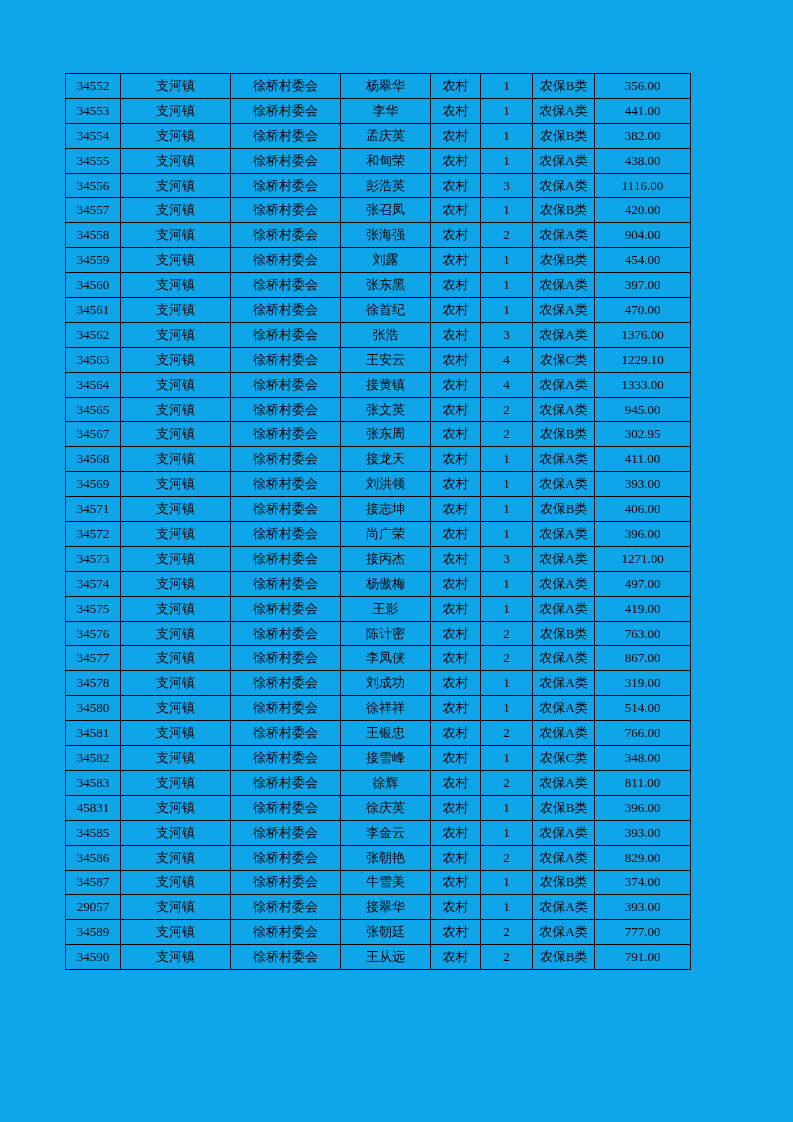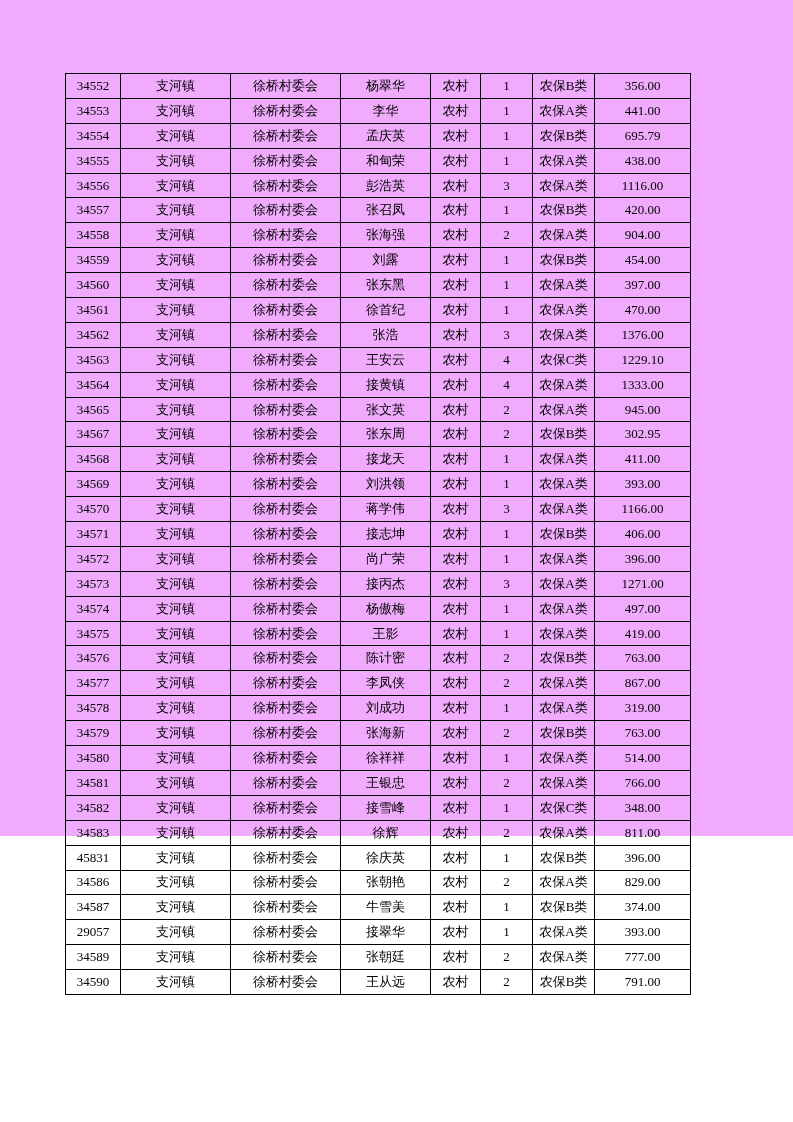--- a/index.html
+++ b/index.html
@@ -10,22 +10,22 @@
   body {
     width: 793px;
     height: 1122px;
     font-family: "Liberation Serif", "DejaVu Serif", serif;
     color: #000000;
     overflow: hidden;
   }
   .page {
     position: relative;
     width: 793px;
-    height: 836px;
-    background: #f0abfc;
+    height: 1122px;
+    background: #0ea5e9;
   }
   table.data-table {
     position: absolute;
     top: 73px;
     left: 65px;
     border-collapse: collapse;
     table-layout: fixed;
     width: 625px;
   }
   table.data-table td {
@@ -84,21 +84,21 @@
           <td>441.00</td>
         </tr>
         <tr>
           <td>34554</td>
           <td>支河镇</td>
           <td>徐桥村委会</td>
           <td>孟庆英</td>
           <td>农村</td>
           <td>1</td>
           <td>农保B类</td>
-          <td>695.79</td>
+          <td>382.00</td>
         </tr>
         <tr>
           <td>34555</td>
           <td>支河镇</td>
           <td>徐桥村委会</td>
           <td>和甸荣</td>
           <td>农村</td>
           <td>1</td>
           <td>农保A类</td>
           <td>438.00</td>
@@ -227,57 +227,47 @@
           <td>34569</td>
           <td>支河镇</td>
           <td>徐桥村委会</td>
           <td>刘洪领</td>
           <td>农村</td>
           <td>1</td>
           <td>农保A类</td>
           <td>393.00</td>
         </tr>
         <tr>
-          <td>34570</td>
-          <td>支河镇</td>
-          <td>徐桥村委会</td>
-          <td>蒋学伟</td>
+          <td>34571</td>
+          <td>支河镇</td>
+          <td>徐桥村委会</td>
+          <td>接志坤</td>
+          <td>农村</td>
+          <td>1</td>
+          <td>农保B类</td>
+          <td>406.00</td>
+        </tr>
+        <tr>
+          <td>34572</td>
+          <td>支河镇</td>
+          <td>徐桥村委会</td>
+          <td>尚广荣</td>
+          <td>农村</td>
+          <td>1</td>
+          <td>农保A类</td>
+          <td>396.00</td>
+        </tr>
+        <tr>
+          <td>34573</td>
+          <td>支河镇</td>
+          <td>徐桥村委会</td>
+          <td>接丙杰</td>
           <td>农村</td>
           <td>3</td>
           <td>农保A类</td>
-          <td>1166.00</td>
-        </tr>
-        <tr>
-          <td>34571</td>
-          <td>支河镇</td>
-          <td>徐桥村委会</td>
-          <td>接志坤</td>
-          <td>农村</td>
-          <td>1</td>
-          <td>农保B类</td>
-          <td>406.00</td>
-        </tr>
-        <tr>
-          <td>34572</td>
-          <td>支河镇</td>
-          <td>徐桥村委会</td>
-          <td>尚广荣</td>
-          <td>农村</td>
-          <td>1</td>
-          <td>农保A类</td>
-          <td>396.00</td>
-        </tr>
-        <tr>
-          <td>34573</td>
-          <td>支河镇</td>
-          <td>徐桥村委会</td>
-          <td>接丙杰</td>
-          <td>农村</td>
-          <td>3</td>
-          <td>农保A类</td>
           <td>1271.00</td>
         </tr>
         <tr>
           <td>34574</td>
           <td>支河镇</td>
           <td>徐桥村委会</td>
           <td>杨傲梅</td>
           <td>农村</td>
           <td>1</td>
           <td>农保A类</td>
@@ -315,30 +305,20 @@
         </tr>
         <tr>
           <td>34578</td>
           <td>支河镇</td>
           <td>徐桥村委会</td>
           <td>刘成功</td>
           <td>农村</td>
           <td>1</td>
           <td>农保A类</td>
           <td>319.00</td>
-        </tr>
-        <tr>
-          <td>34579</td>
-          <td>支河镇</td>
-          <td>徐桥村委会</td>
-          <td>张海新</td>
-          <td>农村</td>
-          <td>2</td>
-          <td>农保B类</td>
-          <td>763.00</td>
         </tr>
         <tr>
           <td>34580</td>
           <td>支河镇</td>
           <td>徐桥村委会</td>
           <td>徐祥祥</td>
           <td>农村</td>
           <td>1</td>
           <td>农保A类</td>
           <td>514.00</td>
@@ -375,20 +355,30 @@
         </tr>
         <tr>
           <td>45831</td>
           <td>支河镇</td>
           <td>徐桥村委会</td>
           <td>徐庆英</td>
           <td>农村</td>
           <td>1</td>
           <td>农保B类</td>
           <td>396.00</td>
+        </tr>
+        <tr>
+          <td>34585</td>
+          <td>支河镇</td>
+          <td>徐桥村委会</td>
+          <td>李金云</td>
+          <td>农村</td>
+          <td>1</td>
+          <td>农保A类</td>
+          <td>393.00</td>
         </tr>
         <tr>
           <td>34586</td>
           <td>支河镇</td>
           <td>徐桥村委会</td>
           <td>张朝艳</td>
           <td>农村</td>
           <td>2</td>
           <td>农保A类</td>
           <td>829.00</td>

